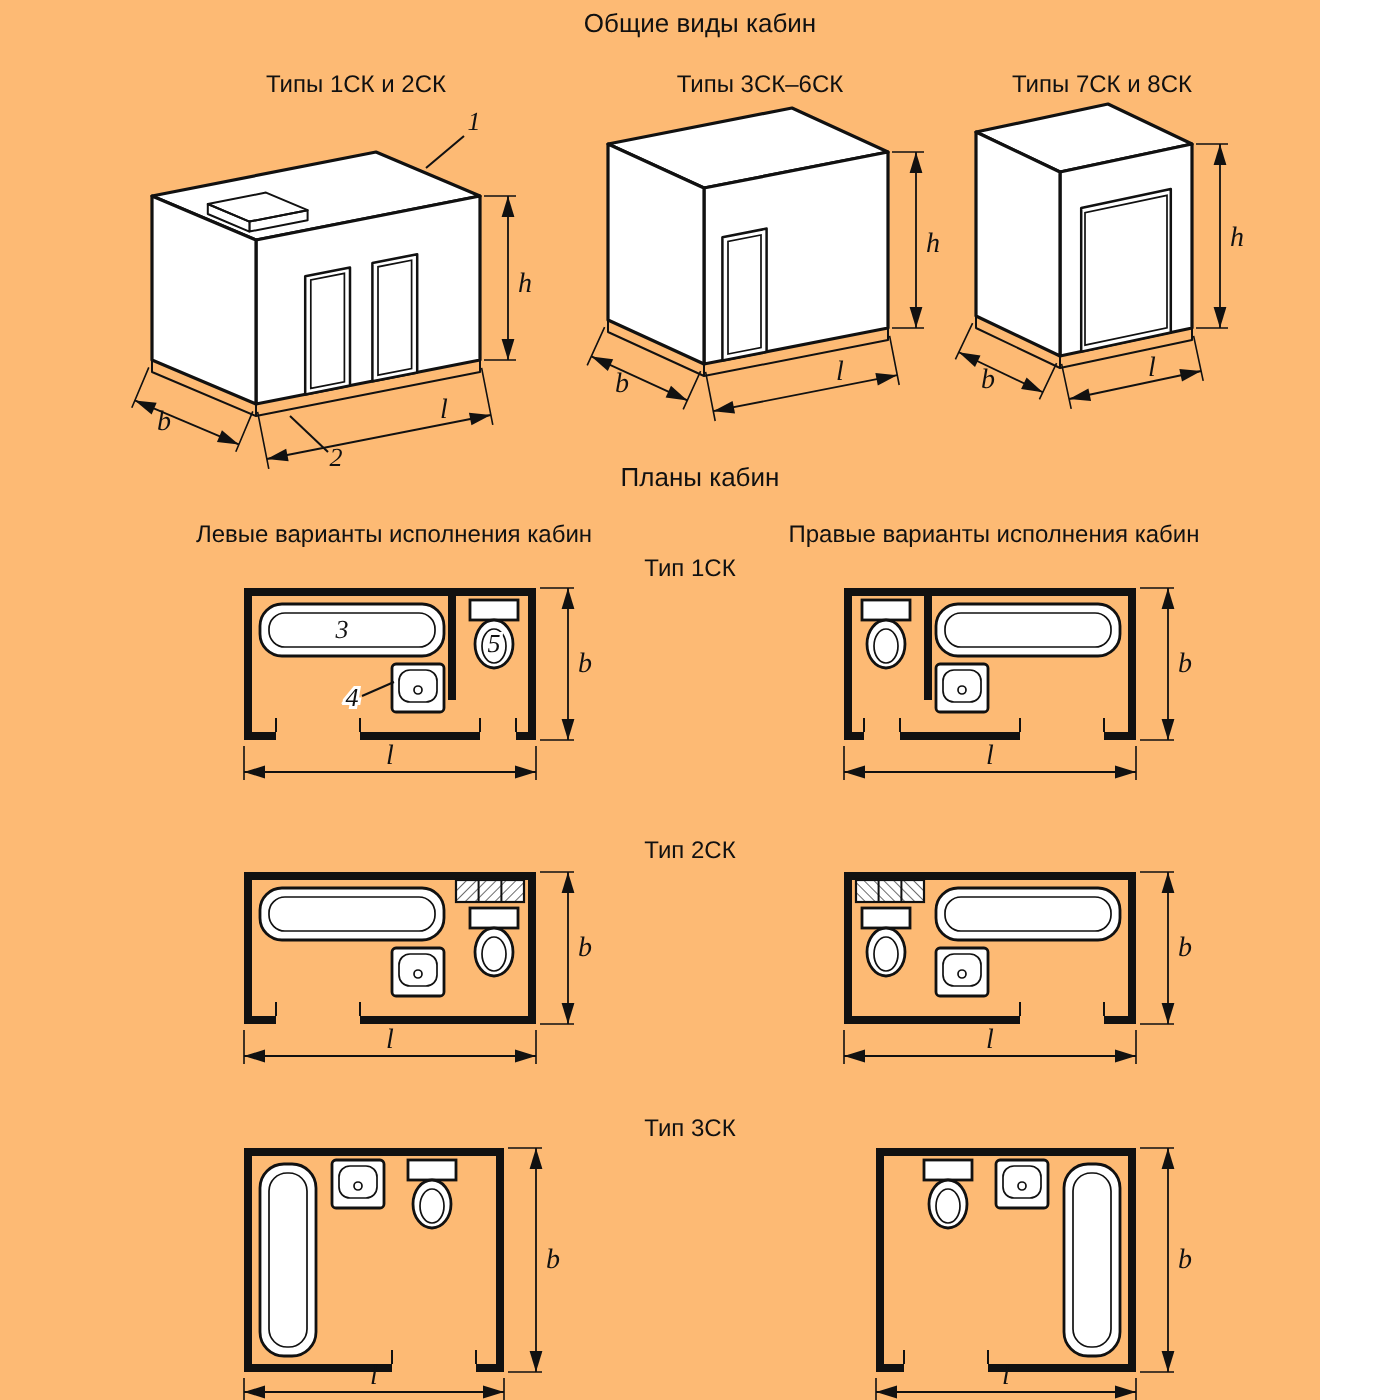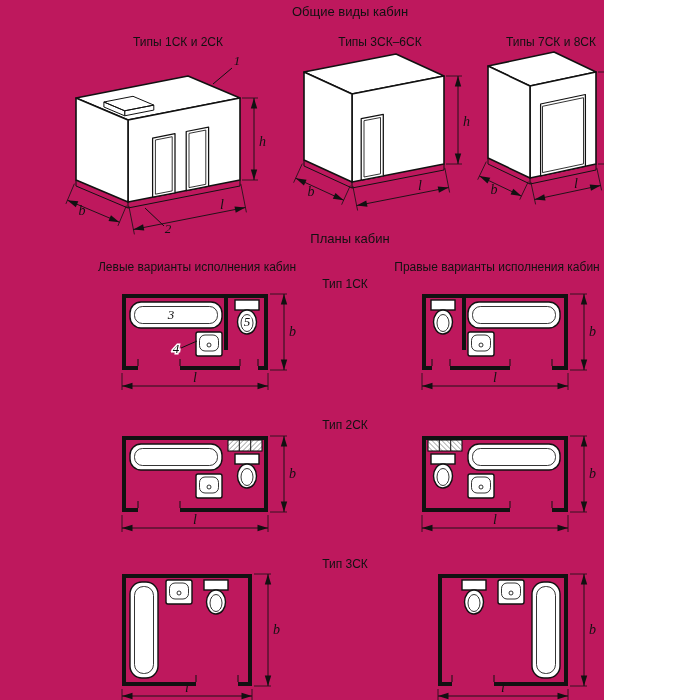--- a/index.html
+++ b/index.html
@@ -1,16 +1,16 @@
 <!DOCTYPE html>
 <html><head>
 <meta charset="utf-8">
 <style>
   html,body{margin:0;padding:0;background:#fff;}
-  .page{position:relative;width:604px;height:700px;background:#be185d;overflow:hidden;
+  .page{position:relative;width:660px;height:700px;background:#fdba74;overflow:hidden;
         font-family:"Liberation Sans",sans-serif;}
   svg{display:block;}
   .face{fill:#fff;stroke:#111;stroke-width:1.6;stroke-linejoin:round;}
   .door{fill:#fff;stroke:#111;stroke-width:1.25;stroke-linejoin:round;}
   .th{fill:none;stroke:#111;stroke-width:1;stroke-linejoin:round;}
   .thw{fill:#fff;stroke:#111;stroke-width:1;stroke-linejoin:round;}
   .wall{fill:#111;stroke:none;}
   .jamb{fill:none;stroke:#111;stroke-width:1;}
   .fx{fill:#fff;stroke:#111;stroke-width:1.4;}
   .fxi{fill:none;stroke:#111;stroke-width:0.85;}

